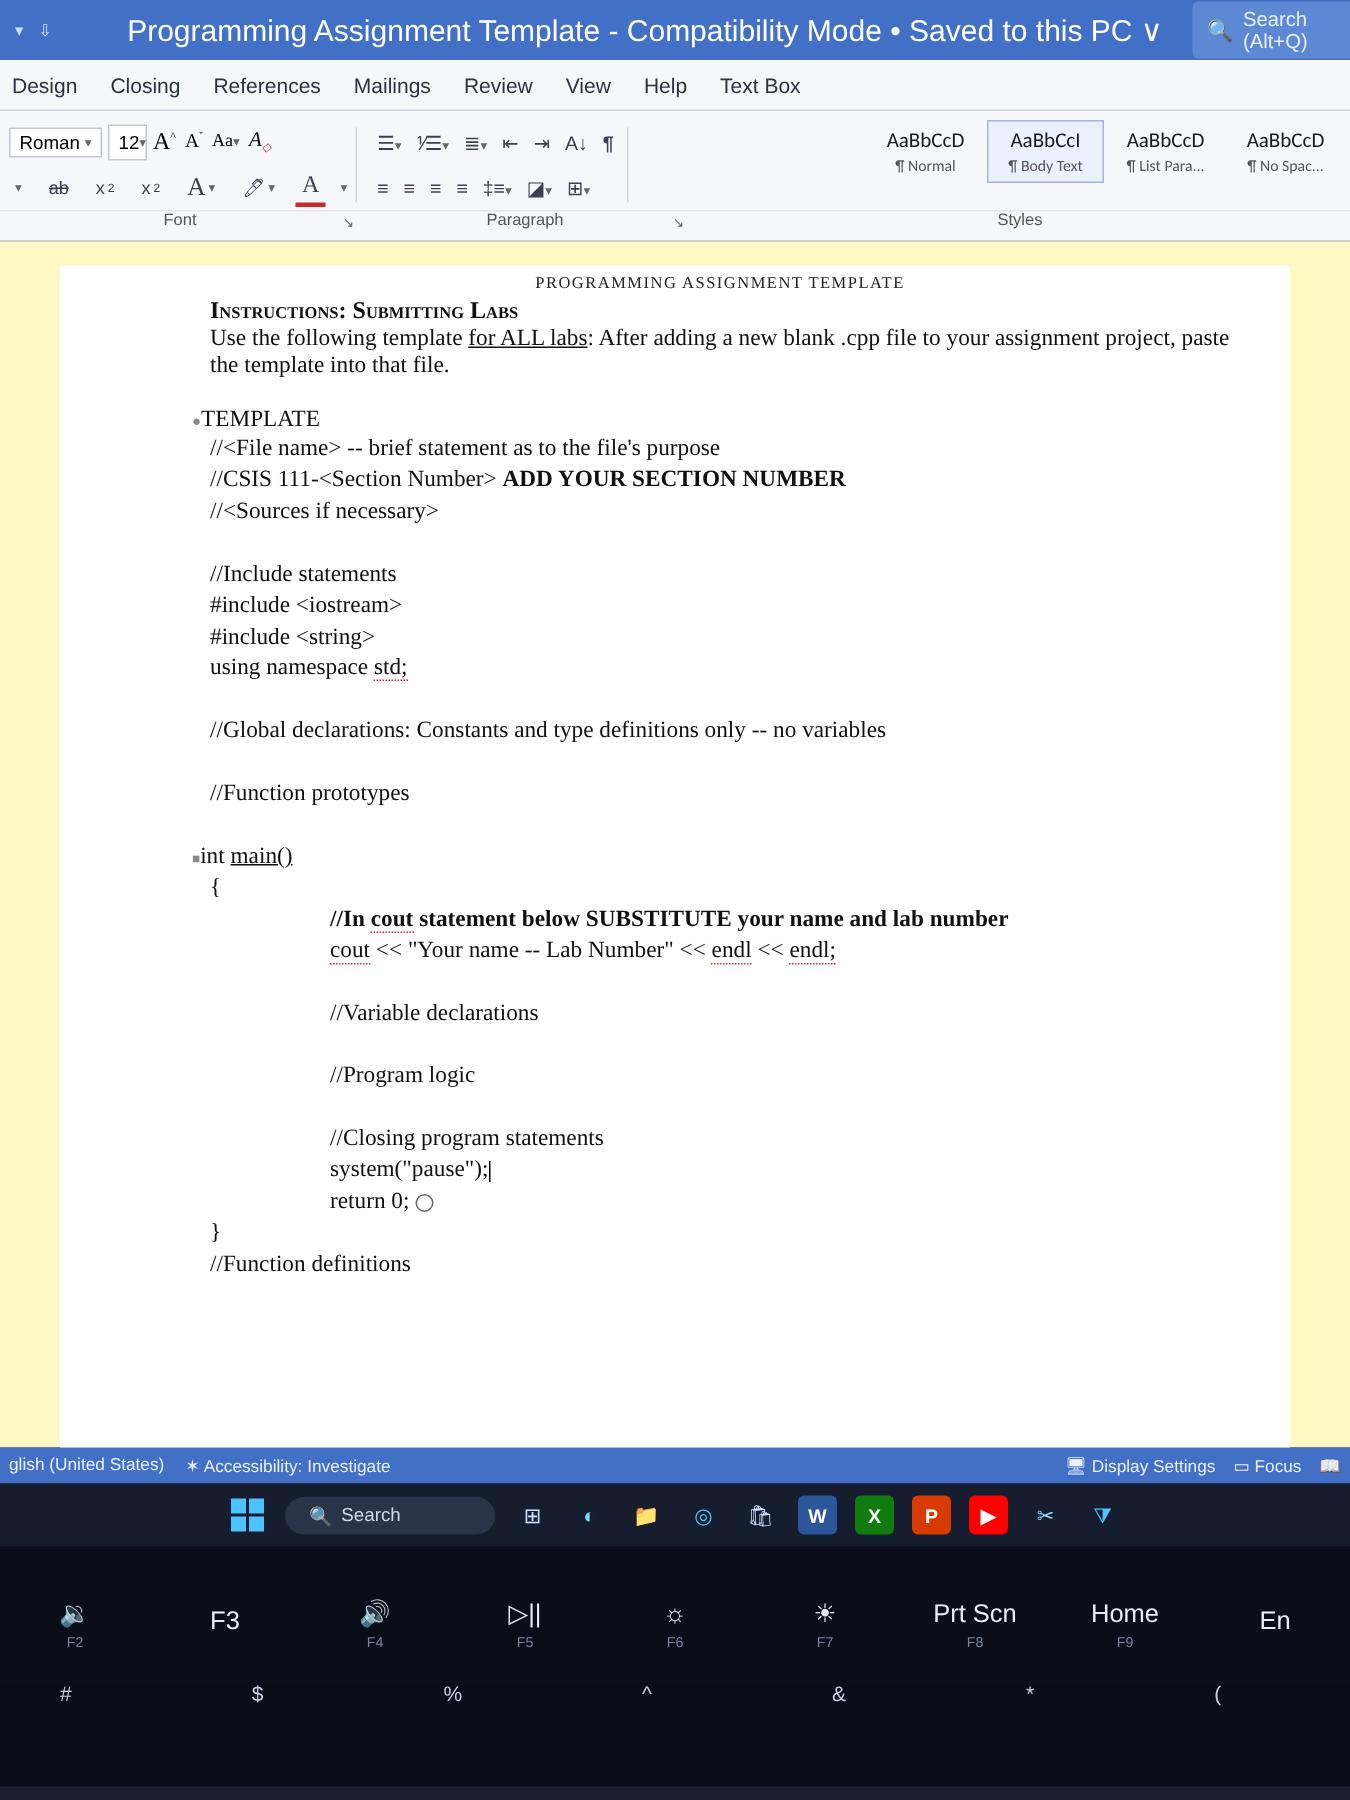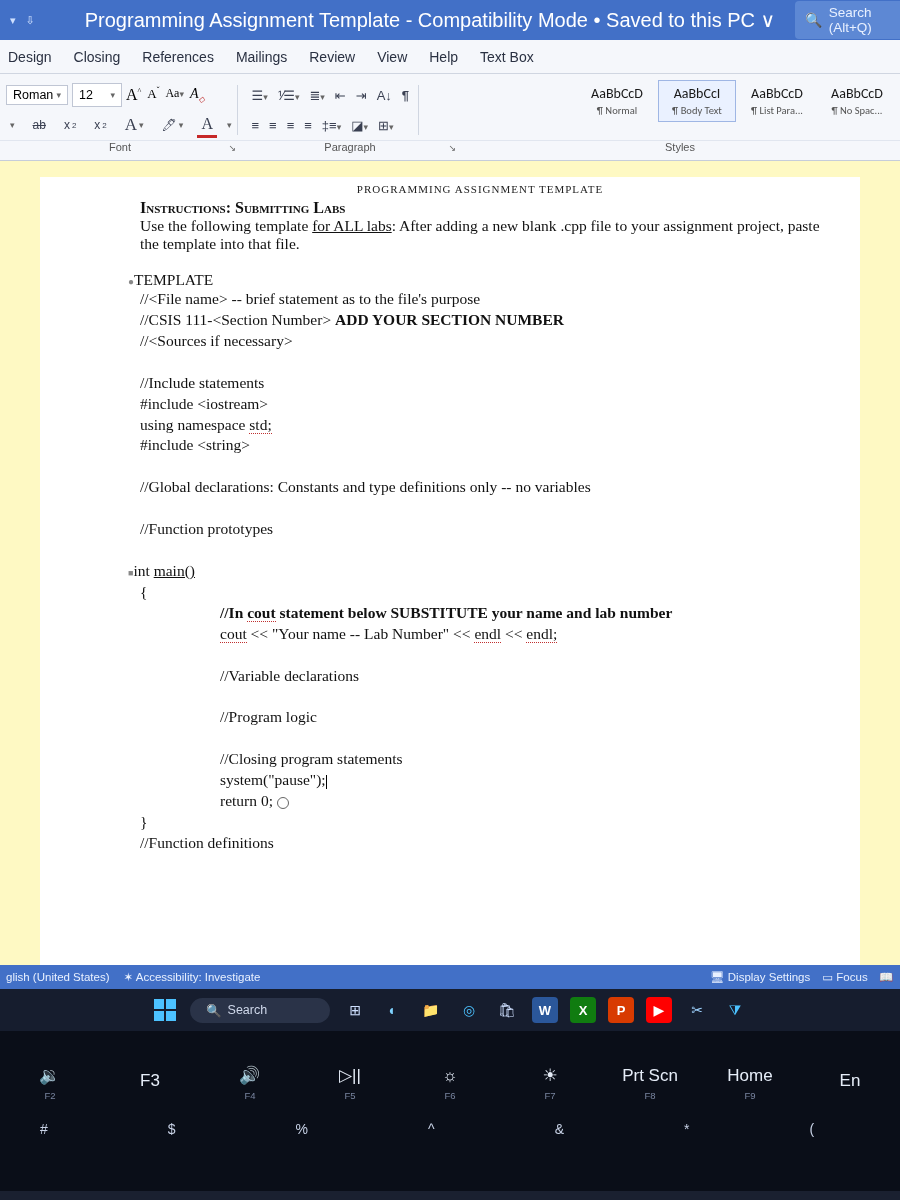--- a/index.html
+++ b/index.html
@@ -47,21 +47,21 @@
   
   .ribbon {
     background: #f5f7fb;
     border-bottom: 1px solid #c6cdda;
     padding: 6px 0 0 0;
   }
   .ribbon-row { display:flex; align-items:center; height:30px; gap:4px; padding-left:4px;}
   .sep { width:1px; height:50px; background:#d0d6e1; margin:0 6px; align-self:center;}
   .rbtn { font-size:12px; color:#3a4052; padding:2px 4px; cursor:pointer; display:inline-flex; align-items:center; gap:2px;}
   .font-name { border:1px solid #c0c6d4; background:#fff; padding:2px 6px; font-size:12.5px; width:62px; display:inline-flex; align-items:center; justify-content:space-between;}
-  .font-size { border:1px solid #c0c6d4; background:#fff; padding:4px 6px; font-size:12.5px; width:50px; display:inline-flex; align-items:center; justify-content:space-between;}
+  .font-size { border:1px solid #c0c6d4; background:#fff; padding:4px 6px; font-size:12.5px; width:26px; display:inline-flex; align-items:center; justify-content:space-between;}
   .caret { font-size:9px; color:#666;}
   .fontbtns { display:flex; gap:6px; font-size:14px; font-family: "Times New Roman", serif;}
   .fontbtns span { cursor:pointer;}
   .bigA1 { font-size:16px;} .bigA2{font-size:13px;}
   .aa-caret{font-size:12px;}
   .clearfmt{ font-style:italic;}
   .para-ico { font-size:13px; color:#3a4052; padding:0 3px; cursor:pointer;}
   .styles-gallery { display:flex; gap:2px; margin-left:auto; padding-right:4px;}
   .style-item { border:1px solid transparent; padding:4px 8px; font-family:"Calibri","Segoe UI",sans-serif; font-size:14px; color:#1a1a1a; cursor:pointer; text-align:center; min-width:78px;}
   .style-item.sel { border:1px solid #9fb6e4; background:#eaf1ff;}
@@ -218,22 +218,22 @@
     </p>
     <br>
     <p class="tmpl-head"><span style="font-size:10px;color:#888;margin-left:-12px;">●</span><span>TEMPLATE</span></p>
     <div class="codeblock">
       <div>//&lt;File name&gt; -- brief statement as to the file's purpose</div>
       <div><span>//CSIS 111-&lt;Section Number&gt; </span><b>ADD YOUR SECTION NUMBER</b></div>
       <div>//&lt;Sources if necessary&gt;</div>
       <br>
       <div>//Include statements</div>
       <div>#include &lt;iostream&gt;</div>
+      <div>#include &lt;string&gt;</div>
       <div><span>using namespace </span><span class="sp-err">std;</span></div>
-      <div>#include &lt;string&gt;</div>
       <br>
       <div>//Global declarations: Constants and type definitions only -- no variables</div>
       <br>
       <div>//Function prototypes</div>
       <br>
       <div><span style="font-size:9px;color:#888;margin-left:-12px;">■</span><span>int </span><u>main()</u></div>
       <div>{</div>
       <div class="ind1"><b><span>//In </span><span class="sp-err">cout</span><span> statement below SUBSTITUTE  your name and lab number</span></b></div>
       <div class="ind1"><span class="sp-err">cout</span><span> &lt;&lt; "Your name -- Lab Number" &lt;&lt; </span><span class="sp-err">endl</span><span> &lt;&lt; </span><span class="sp-err">endl;</span></div>
       <br>

